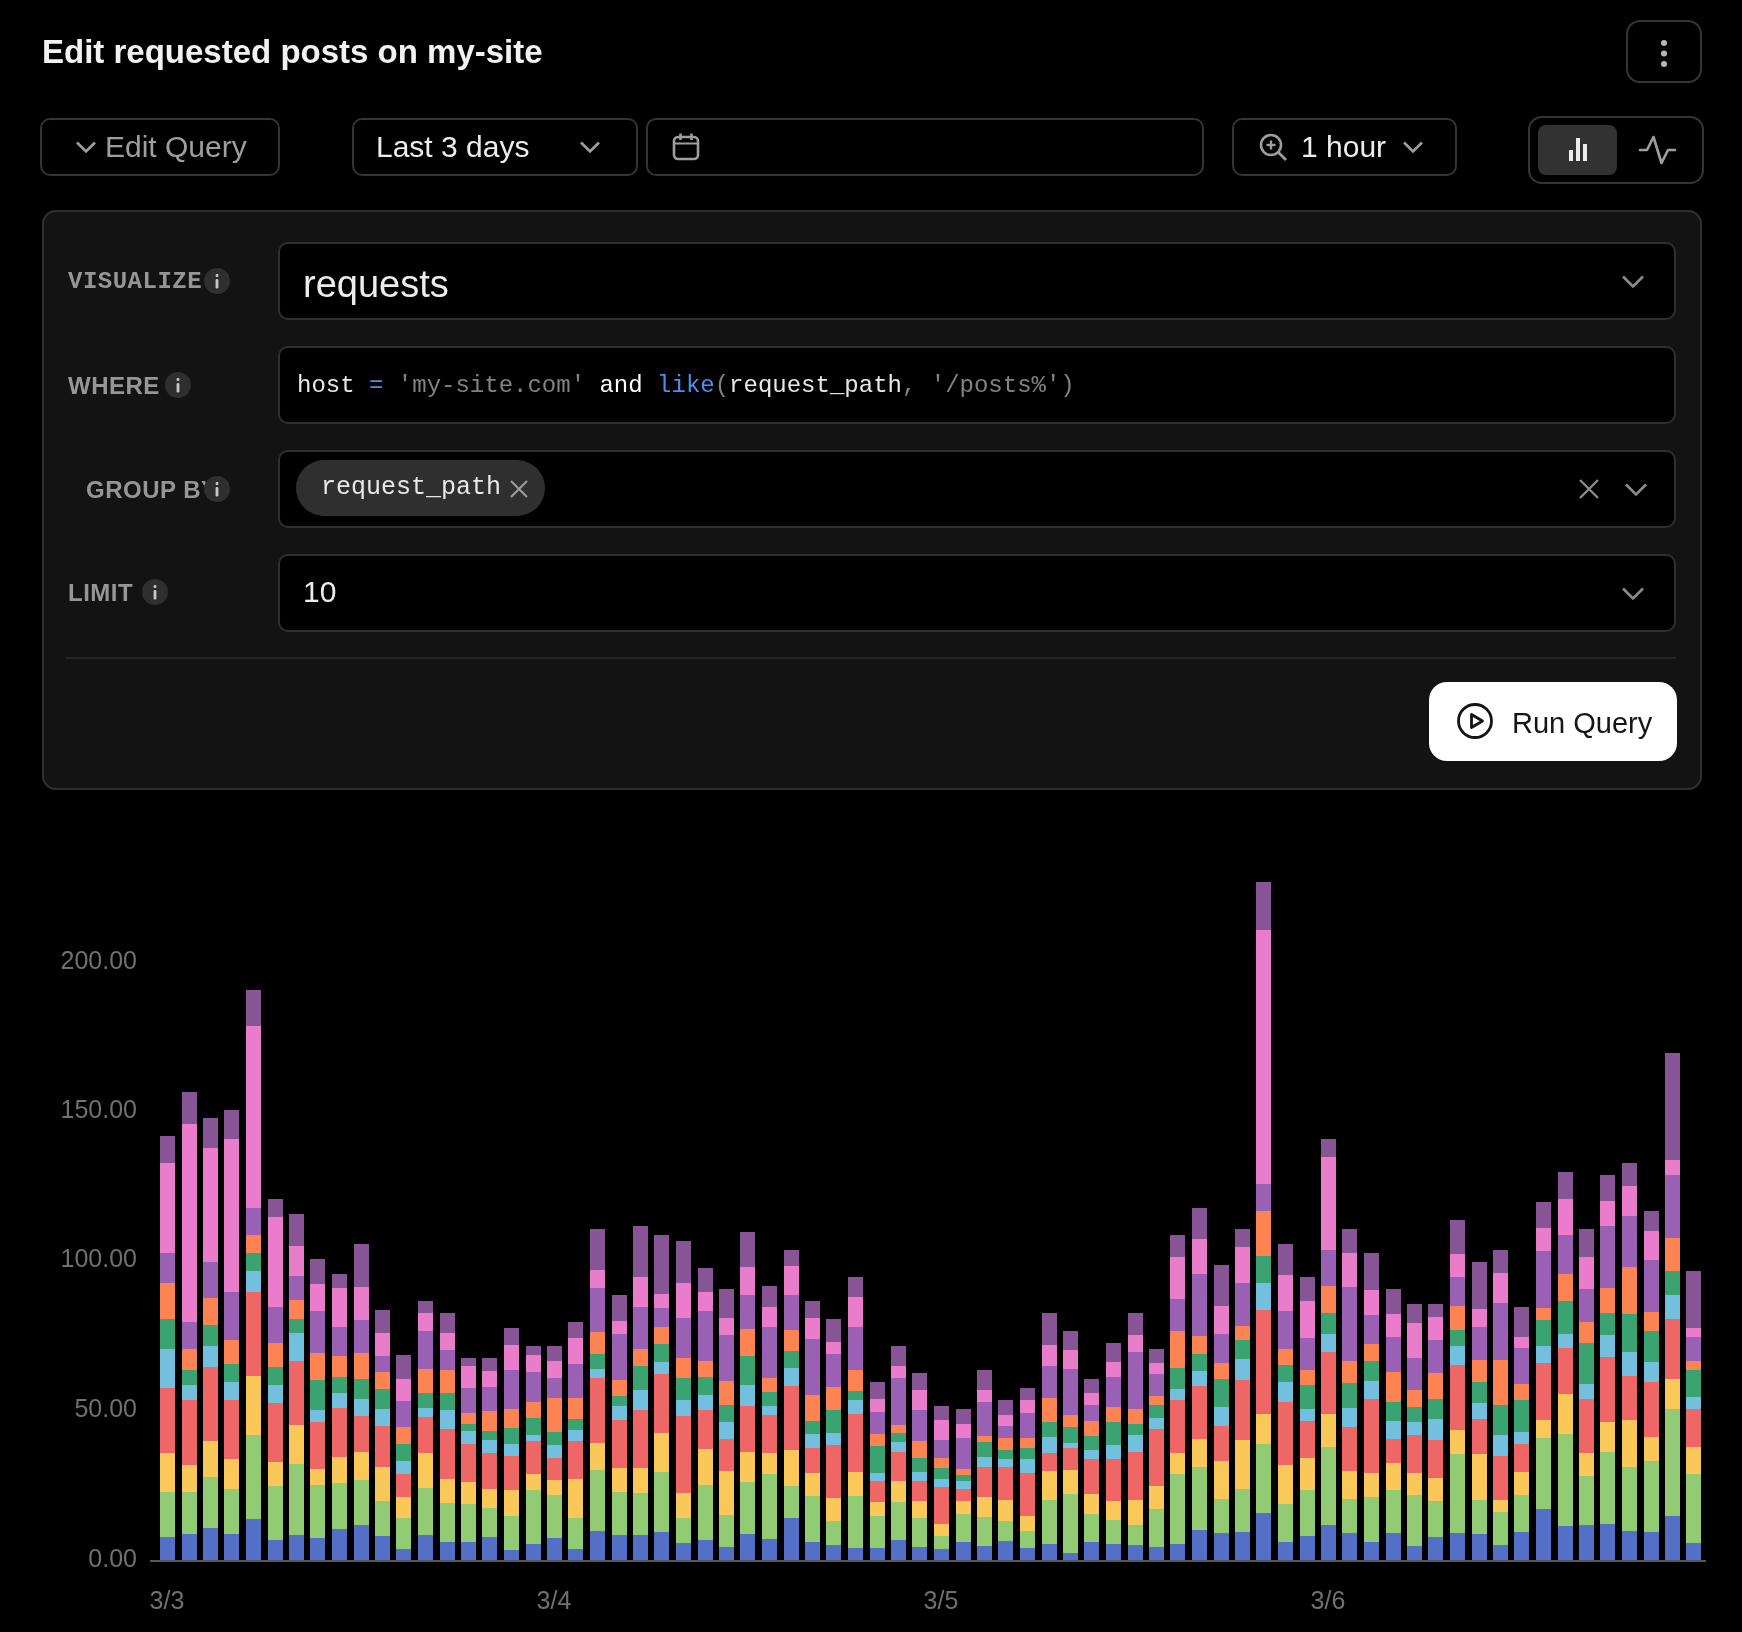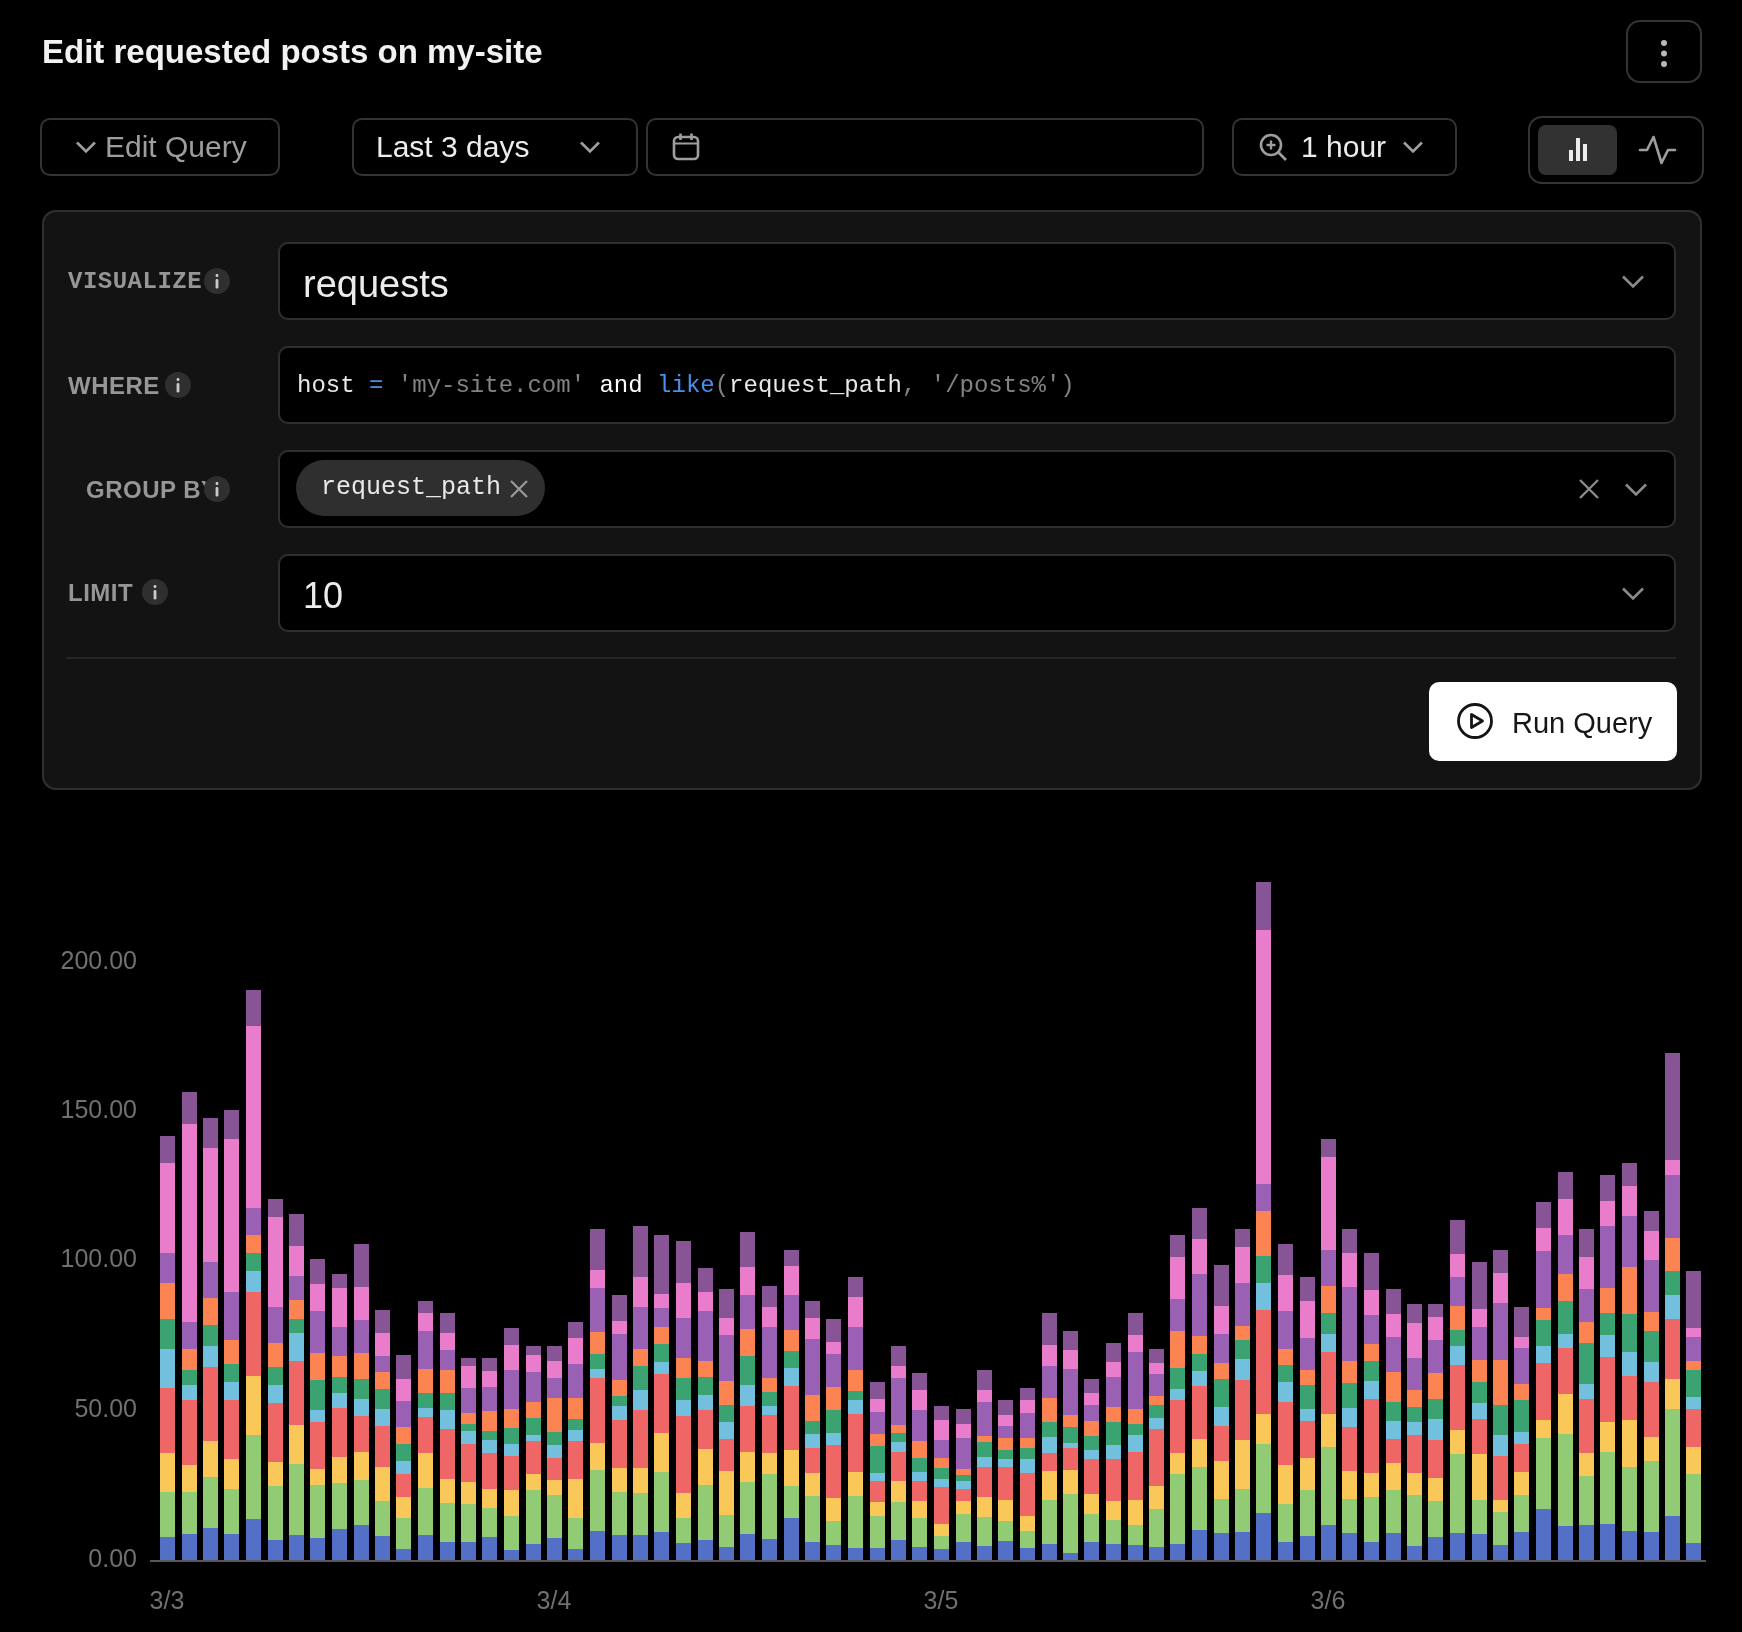--- a/index.html
+++ b/index.html
@@ -121,28 +121,28 @@
 <svg class="chev" style="left:1623px; top:482px;" width="26" height="15" viewBox="0 0 26 15">
     <path d="M3 2.5l10 10 10-10" fill="none" stroke="#8a8a8a" stroke-width="2.6"></path>
   </svg>
 
 <div class="lab" style="left:68px; top:579px;">LIMIT</div>
 <span class="info" style="left:142px; top:579px;"><svg width="26" height="26" viewBox="0 0 26 26">
       <rect x="11.6" y="6" width="2.8" height="3" rx="1.2" fill="#c9c9c9"></rect>
       <rect x="11.6" y="11" width="2.8" height="9.5" rx="1.3" fill="#c9c9c9"></rect>
     </svg></span>
 <div class="input" style="top:554px;"></div>
-<div class="abs wtxt" style="left:303px; top:575px; font-size:36px;">10</div>
+<div class="abs wtxt" style="left:303px; top:575px; font-size:30px;">10</div>
 <svg class="chev" style="left:1620px; top:586px;" width="26" height="15" viewBox="0 0 26 15">
     <path d="M3 2.5l10 10 10-10" fill="none" stroke="#8a8a8a" stroke-width="2.6"></path>
   </svg>
 
 <div class="abs" style="left:66px; top:657px; width:1610px; height:2px; background:#262626;"></div>
 
-<div class="abs" style="left:1429px; top:682px; width:248px; height:79px; background:#ffffff; border-radius:10px;">
+<div class="abs" style="left:1429px; top:682px; width:248px; height:79px; background:#ffffff; border-radius:18px;">
   <svg style="position:absolute; left:27px; top:20px;" width="38" height="38" viewBox="0 0 38 38">
     <circle cx="19" cy="19" r="16.5" fill="none" stroke="#141414" stroke-width="2.8"></circle>
     <path d="M15.5 12.5v13l11-6.5z" fill="none" stroke="#141414" stroke-width="2.8" stroke-linejoin="round"></path>
   </svg>
   <span style="position:absolute; left:83px; top:25px; font-size:29px; font-weight:500; color:#161616;">Run Query</span>
 </div>
 
 <svg class="abs" style="left:0; top:0;" width="1742" height="1632" shape-rendering="crispEdges">
   <g font-family="Liberation Sans, sans-serif" font-size="25" fill="#707070" shape-rendering="auto">
     <text x="137" y="969" text-anchor="end">200.00</text>

